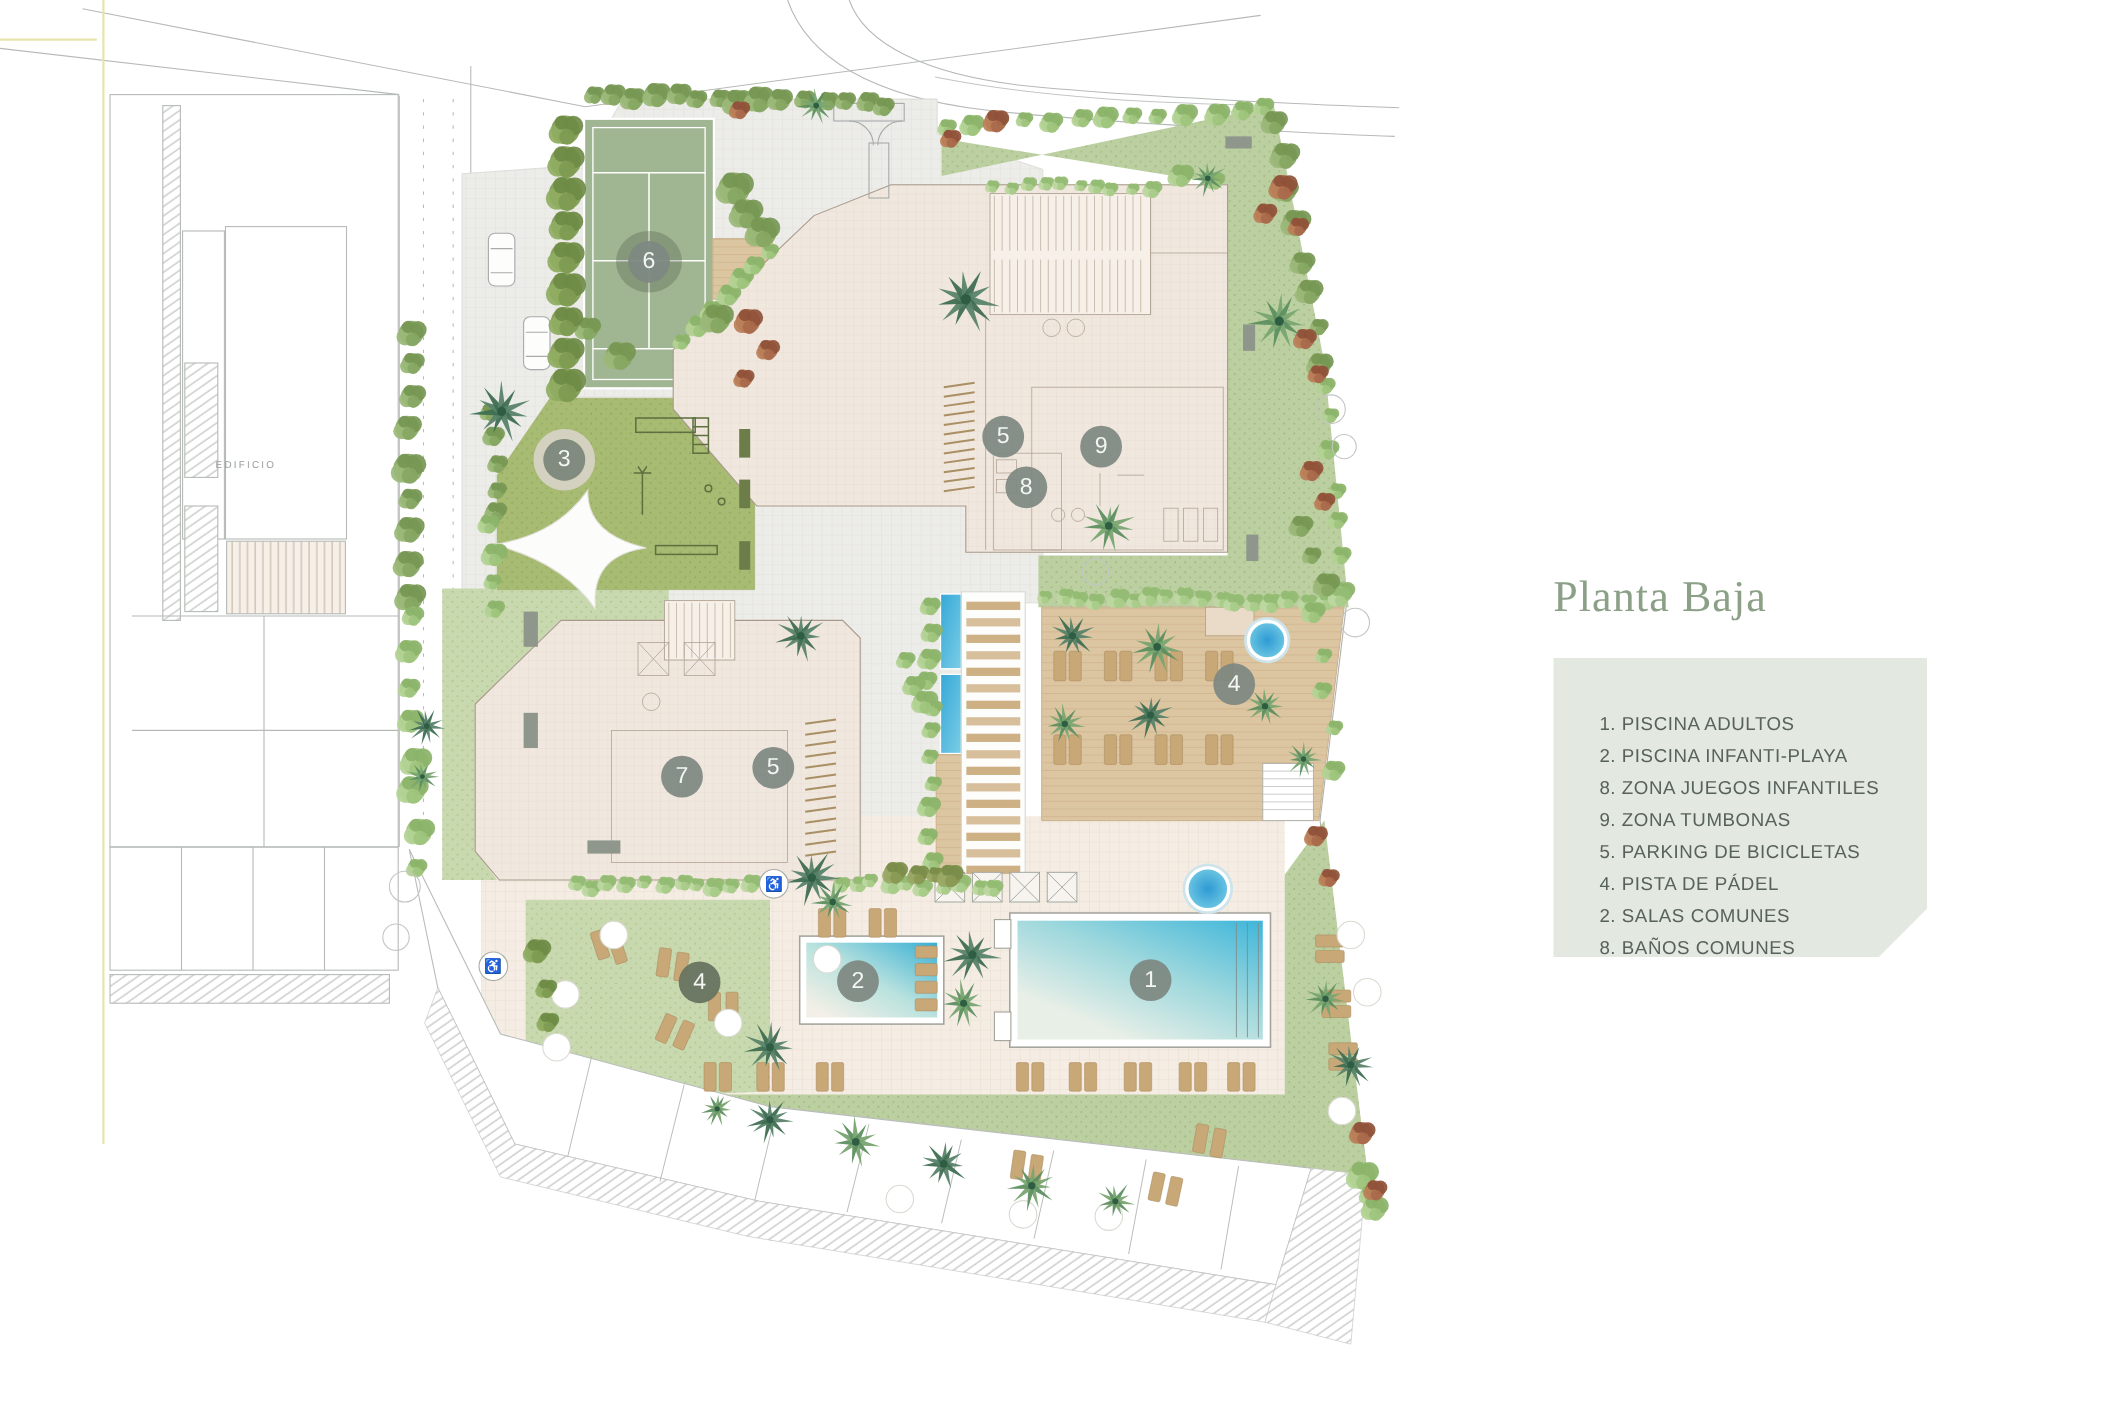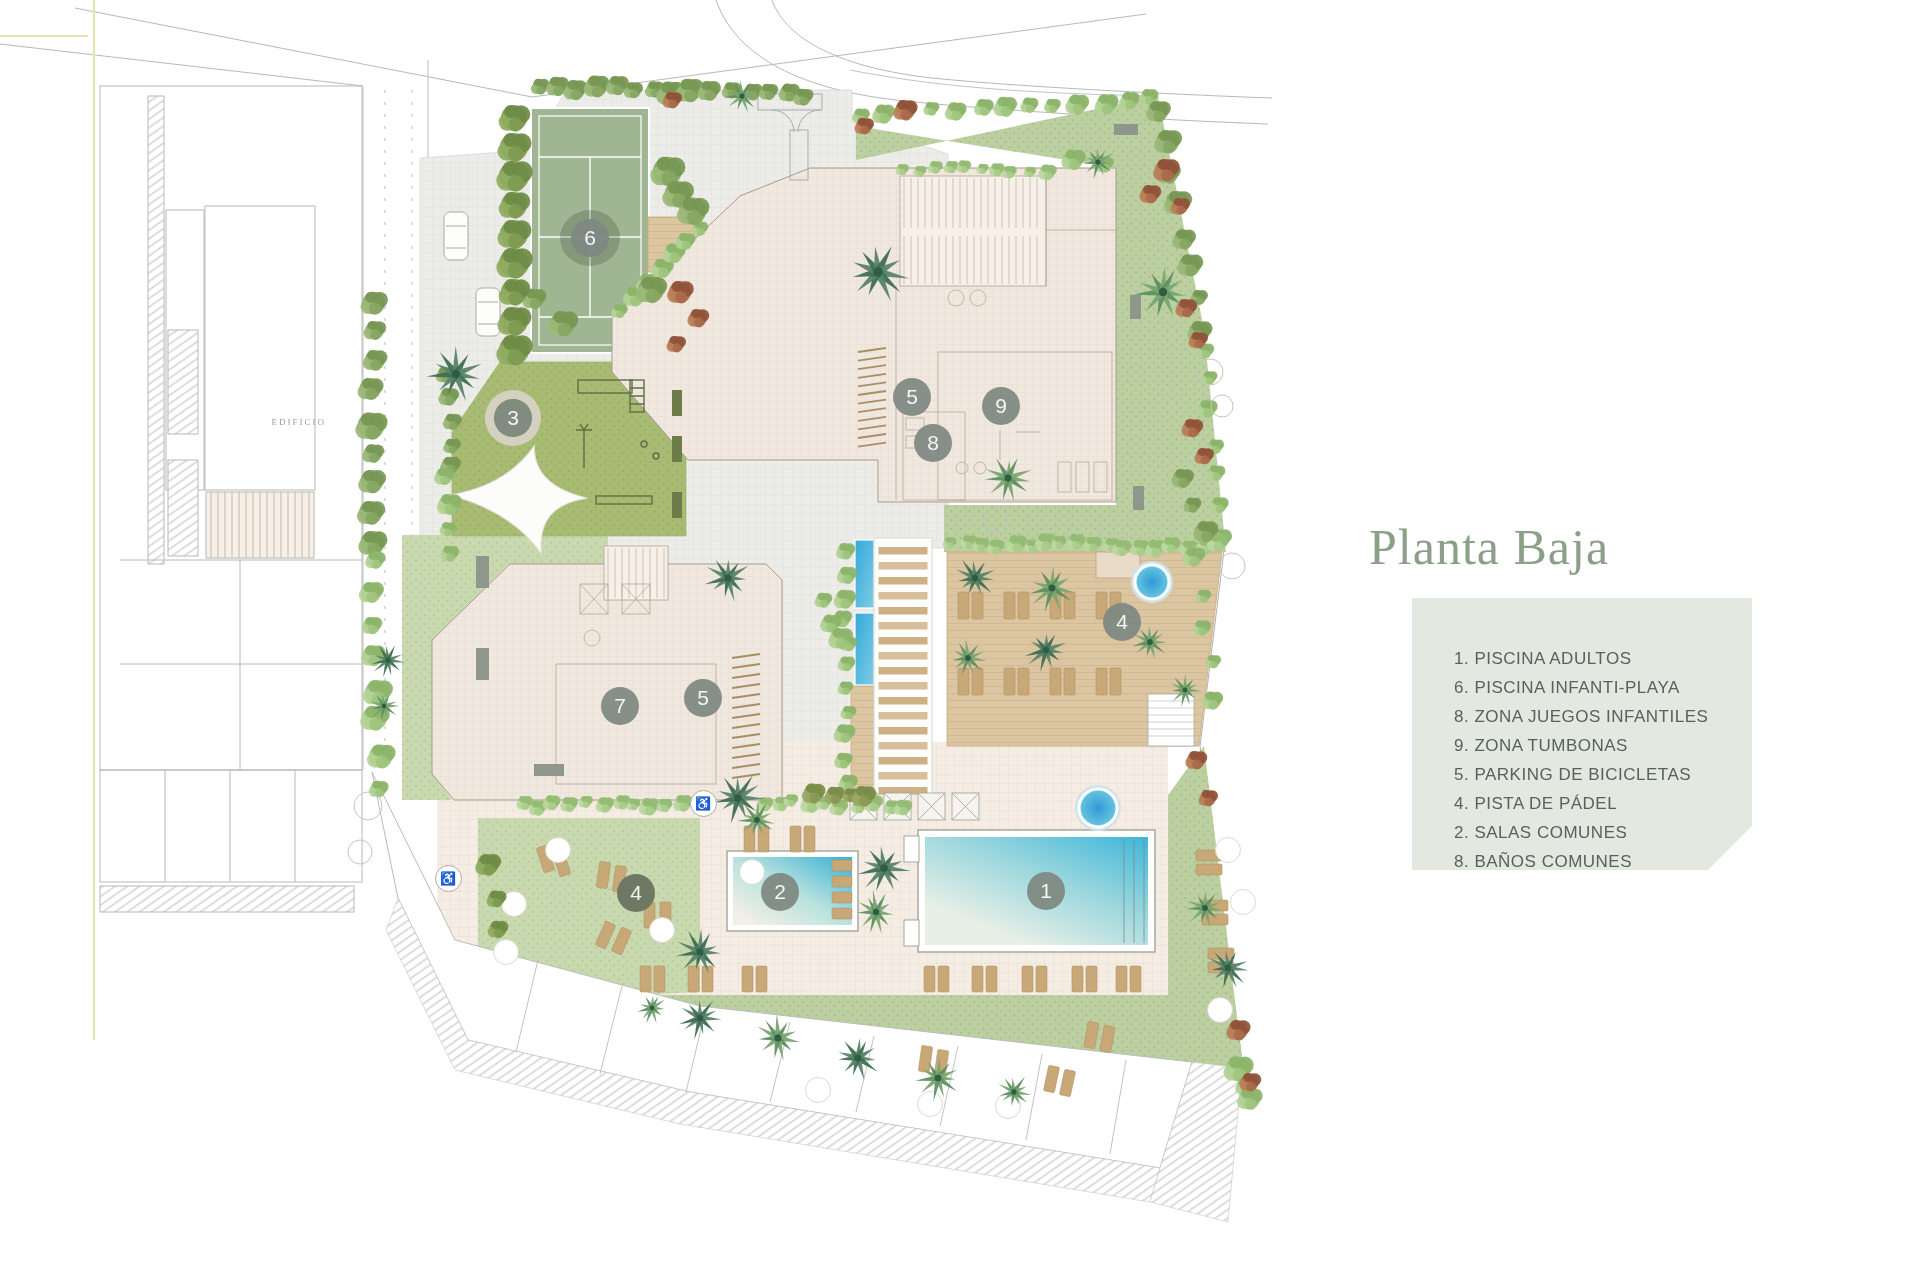--- a/index.html
+++ b/index.html
@@ -1,30 +1,30 @@
 <!DOCTYPE html>
 <html><head>
 <meta charset="utf-8">
 <style>
   html,body{margin:0;padding:0;background:#fff;}
   .canvas{position:relative;width:1920px;height:1280px;overflow:hidden;background:#fff;
           font-family:"Liberation Sans",sans-serif;}
   .canvas svg{position:absolute;left:0;top:0;}
-  .edificio{position:absolute;left:196px;top:417px;width:130px;text-align:right;
-            font-size:9px;letter-spacing:2px;color:#999d9b;font-family:Liberation Serif, serif;}
+  .edificio{position:absolute;left:196px;top:417px;width:130px;text-align:left;
+            font-size:9px;letter-spacing:2px;color:#999d9b;}
   .mk{position:absolute;width:38px;height:38px;margin:-19px 0 0 -19px;border-radius:50%;
       background:rgba(126,136,129,.93);color:#f4f6f3;display:flex;align-items:center;
       justify-content:center;font-size:21px;}
   .mk.ring{box-shadow:0 0 0 9px rgba(216,212,201,.9);}
   .mk.dark{background:rgba(104,116,96,.95);}
   .badge{position:absolute;width:25px;height:25px;margin:-13px 0 0 -13px;border-radius:50%;
          background:#fff;border:1px solid #a7aca6;color:#79827a;display:flex;
          align-items:center;justify-content:center;font-size:13px;}
-  .legend-title{position:absolute;left:1369px;top:518px;font-family:"Liberation Serif",serif;
-                font-size:50px;color:#8ba087;letter-spacing:1px;}
+  .legend-title{position:absolute;left:1412px;top:518px;font-family:"Liberation Serif",serif;
+                font-size:40px;color:#8ba087;letter-spacing:1px;}
   .legend-box{position:absolute;left:1412px;top:598px;width:340px;height:272px;background:#e3e8e0;
               clip-path:polygon(0 0,100% 0,100% calc(100% - 44px),calc(100% - 44px) 100%,0 100%);}
   .legend-box ul{list-style:none;margin:46px 0 0 42px;padding:0;}
   .legend-box li{font-size:17px;line-height:29px;color:#57625c;letter-spacing:.5px;}
 </style>
 </head>
 <body>
 
 <div class="canvas">
 
@@ -1745,21 +1745,21 @@
     </div>
 <div id="badges">
       <div class="badge" style="left: 703px; top: 803px;">♿</div>
       <div class="badge" style="left: 448px; top: 878px;">♿</div>
     </div>
 
 <div class="legend-title">Planta Baja</div>
 <div class="legend-box">
   <ul id="legend-list">
         <li>1. PISCINA ADULTOS</li>
-        <li>6. PISCINA INFANTI-PLAYA</li>
+        <li>2. PISCINA INFANTI-PLAYA</li>
         <li>8. ZONA JUEGOS INFANTILES</li>
         <li>9. ZONA TUMBONAS</li>
         <li>5. PARKING DE BICICLETAS</li>
         <li>4. PISTA DE PÁDEL</li>
         <li>2. SALAS COMUNES</li>
         <li>8. BAÑOS COMUNES</li>
         <li>9. GIMNASIO</li>
       </ul>
 </div>
 

